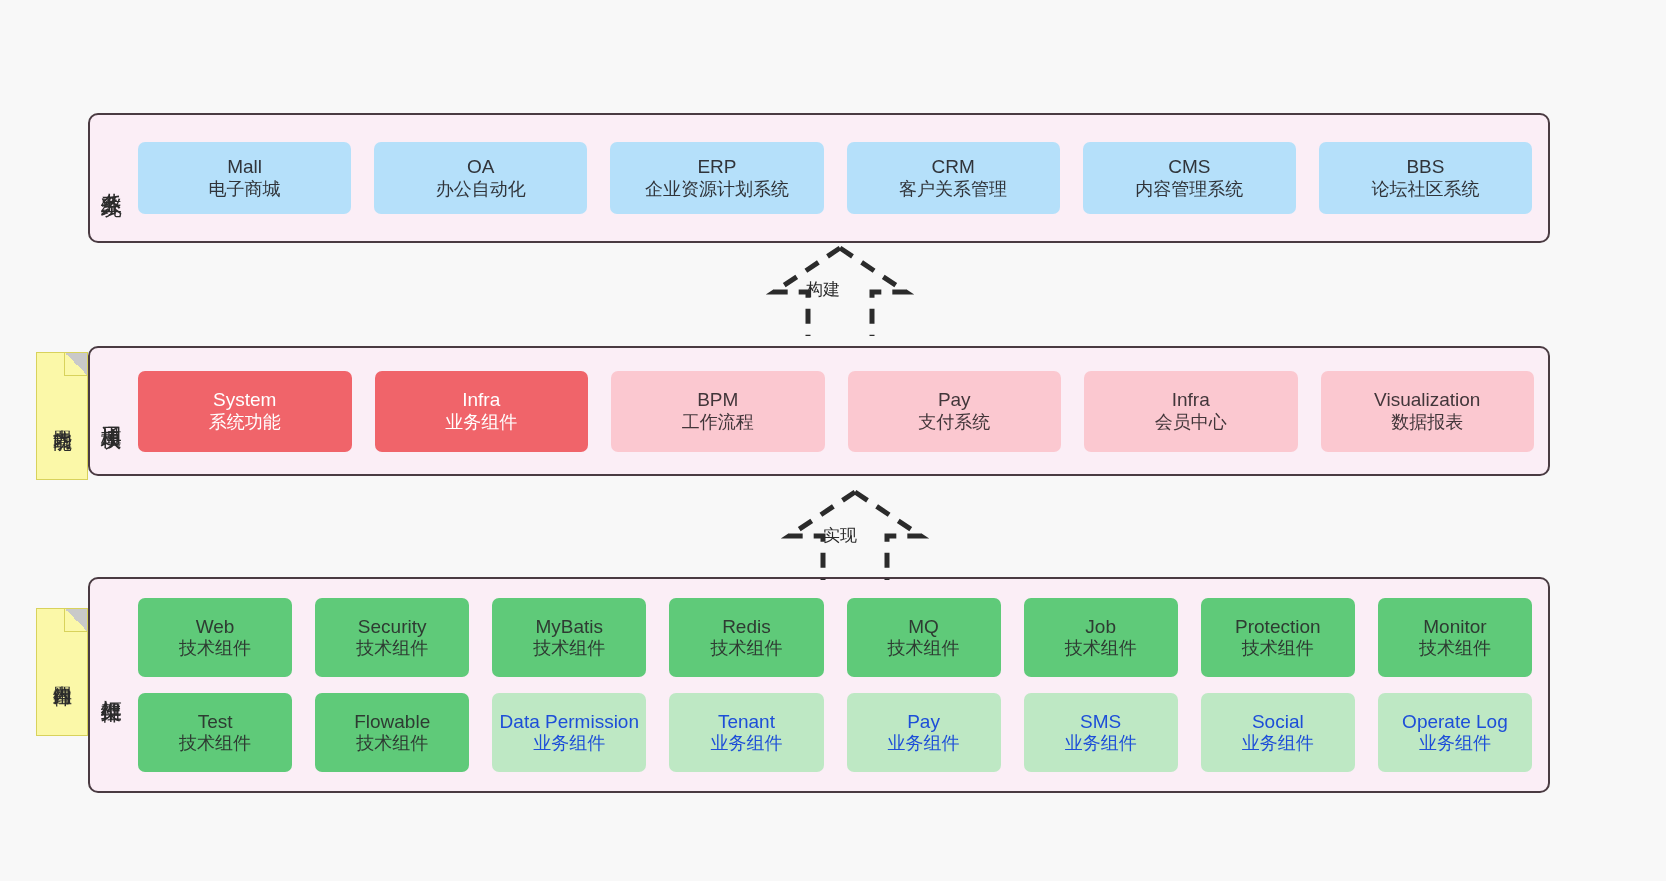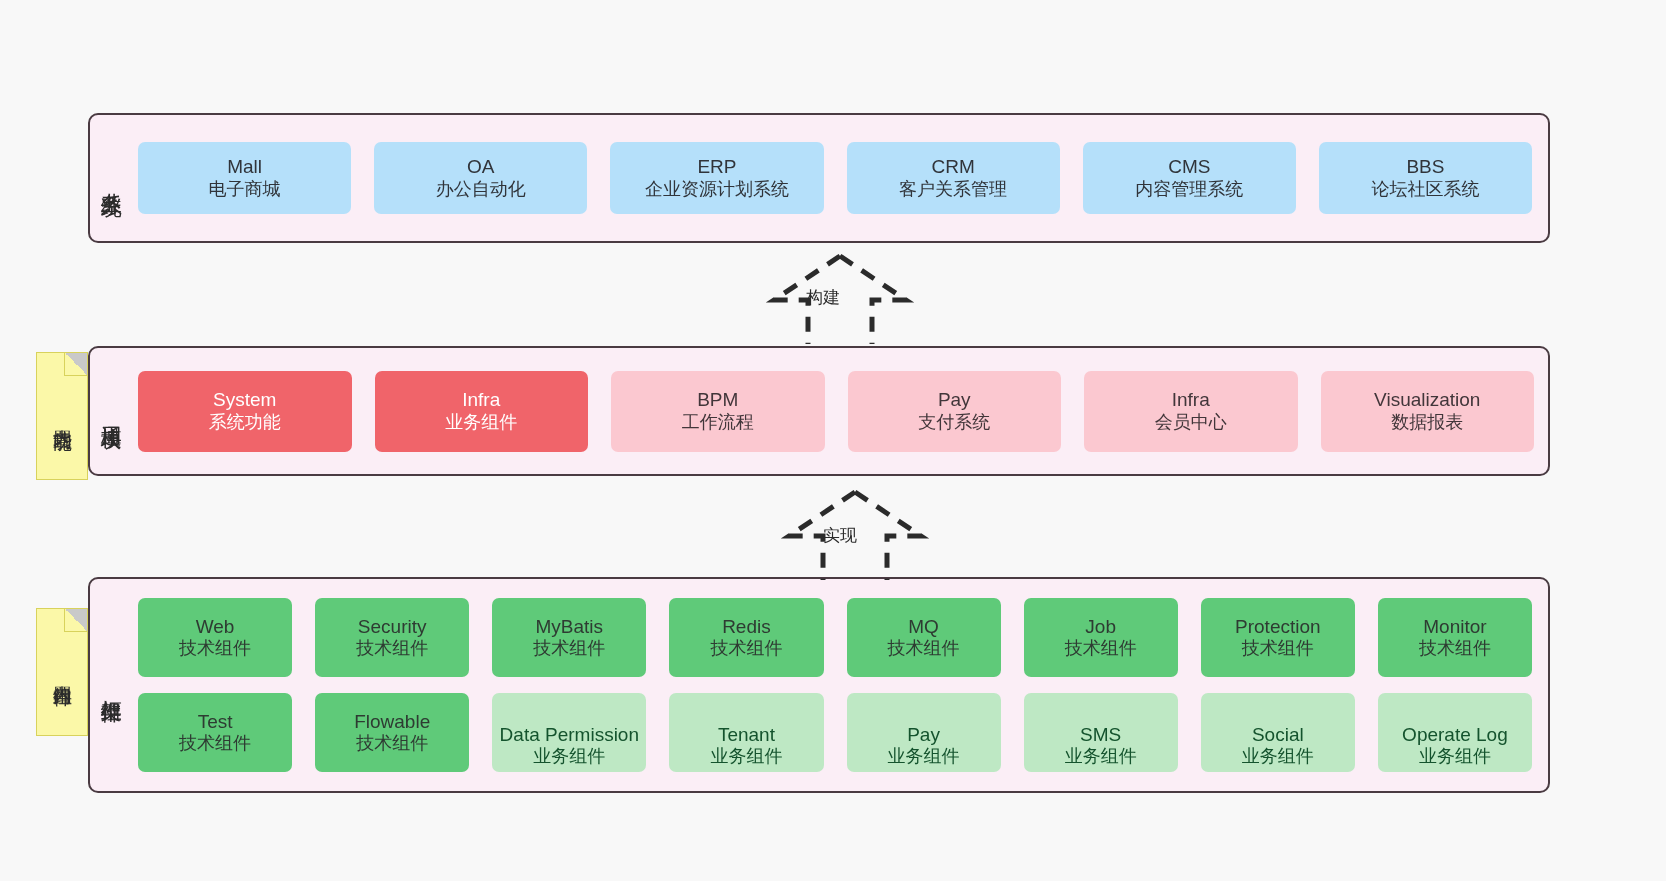--- a/index.html
+++ b/index.html
@@ -72,21 +72,21 @@
     padding: 4px 2px;
   }
   .card .t1 { font-size: 19px; }
   .card .t2 { font-size: 18px; }
 
   
   .c-blue       { background: #b5e0fa; color: #30343a; }
   .c-red        { background: #f0646a; color: #ffffff; }
   .c-pink       { background: #fbc8d0; color: #42363a; }
   .c-green      { background: #5fca79; color: #2e3b32; }
-  .c-lightgreen { background: #bee8c4; color: #14532d; justify-content: flex-end; }
+  .c-lightgreen { background: #bee8c4; color: #1d4ed8; }
 
   
   #layer-business { left: 88px;  top: 113px; width: 1462px; height: 130px; }
   #layer-business .layer-body { padding-right: 16px; }
   #layer-business .card { height: 72px; }
 
   
   #layer-common { left: 88px; top: 346px; width: 1462px; height: 130px; }
   #layer-common .card { height: 81px; }
 
@@ -126,21 +126,21 @@
   #note-common    { left: 36px; top: 352px; width: 52px; height: 128px; }
   #note-framework { left: 36px; top: 608px; width: 52px; height: 128px; }
 
   
   .arrow {
     position: absolute;
     width: 160px;
     height: 92px;
     z-index: 2;
   }
-  #arrow-build  { left: 760px; top: 252px; }
+  #arrow-build  { left: 760px; top: 244px; }
   #arrow-impl   { left: 775px; top: 488px; }
   .arrow svg { display: block; width: 100%; height: 100%; overflow: visible; }
   .arrow-label {
     position: absolute;
     left: 0; right: 0;
     top: 36px;
     text-align: center;
     font-size: 17px;
     color: #2b2b2b;
     background: transparent;

